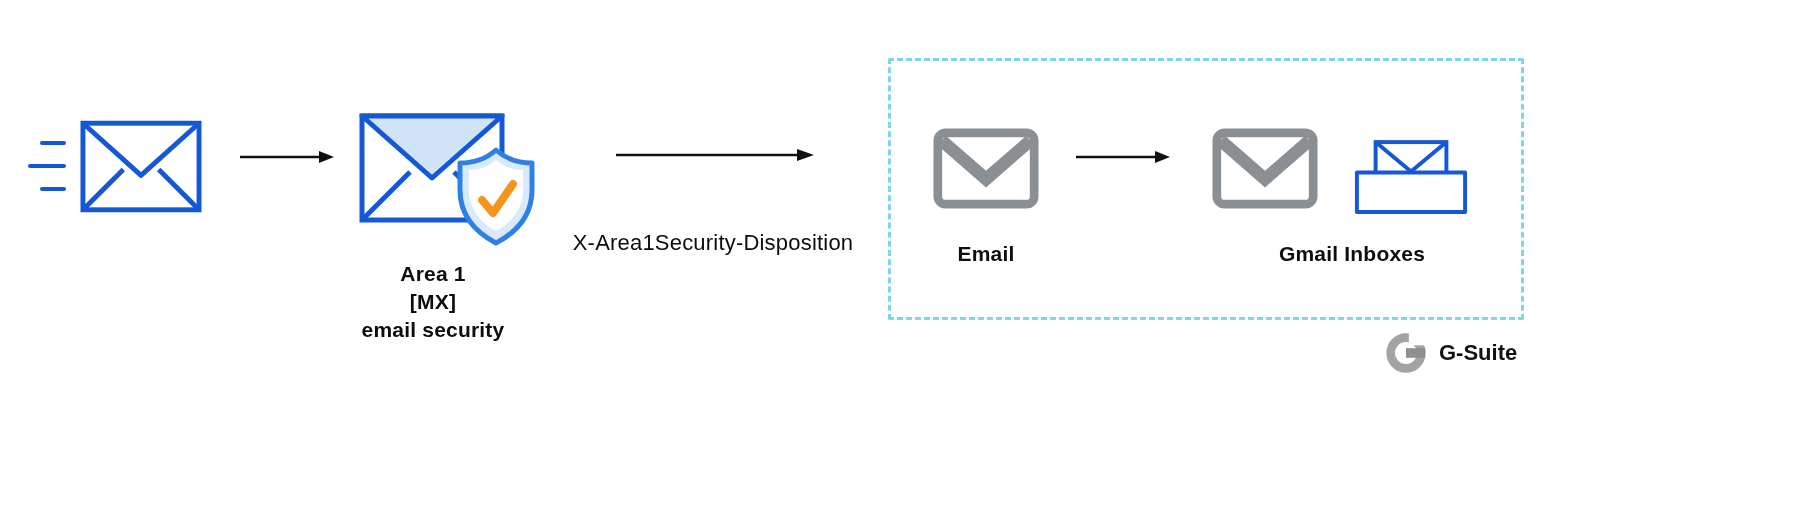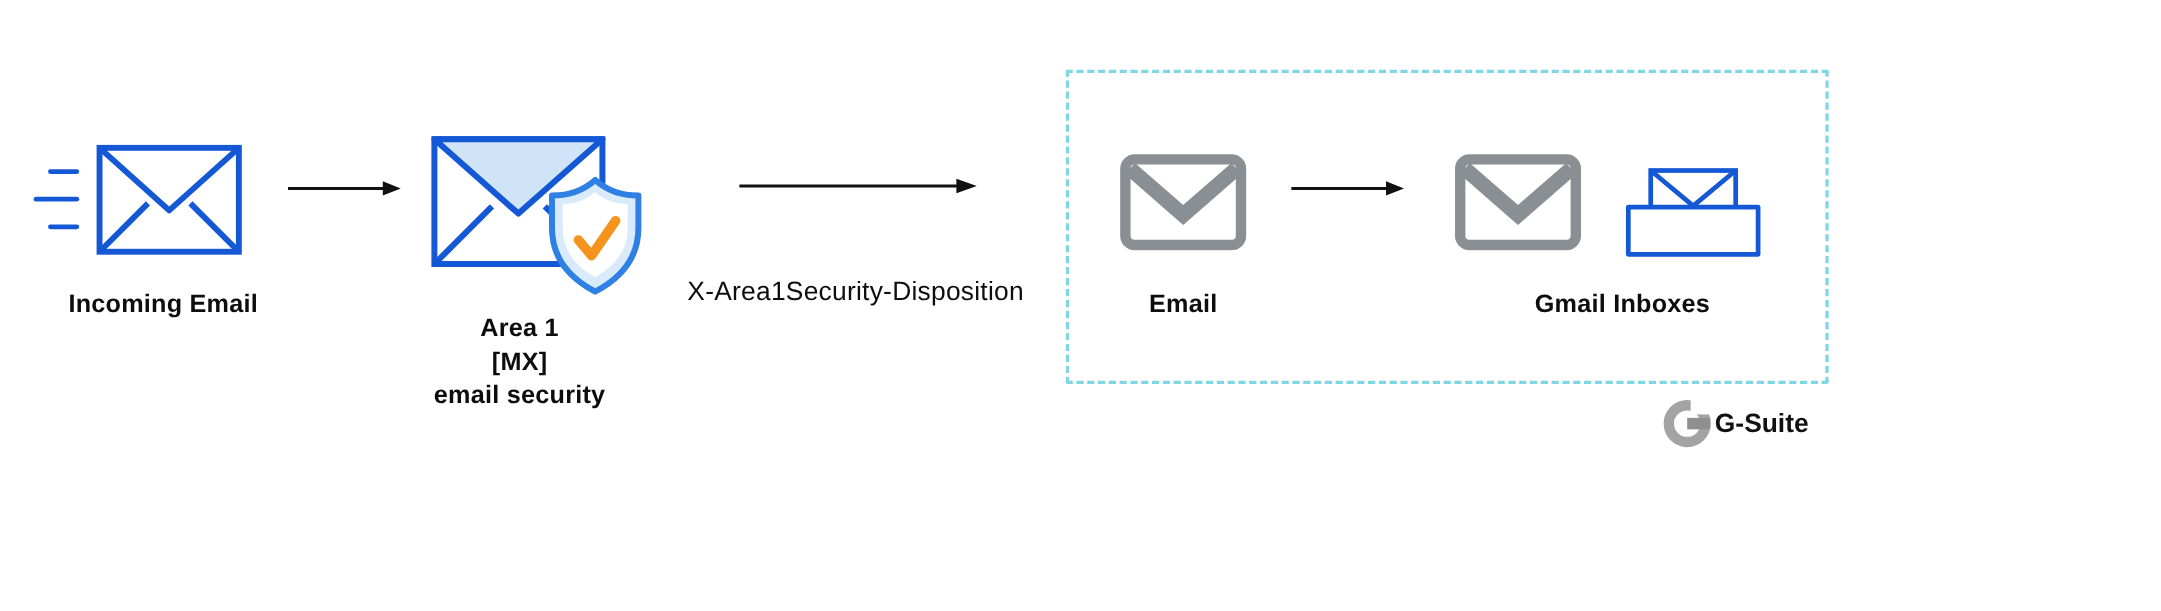--- a/index.html
+++ b/index.html
@@ -62,21 +62,21 @@
     height: 256px;
     border: 3px dashed #7fd6e4;
     border-radius: 2px;
   }
   .footer {
     position: absolute;
     left: 1383px;
     top: 330px;
     display: flex;
     align-items: center;
-    gap: 0;
+    gap: 10px;
   }
   .footer-label {
     font-size: 22px;
     font-weight: 600;
     color: #111111;
   }
 </style>
 </head>
 <body>
 
@@ -87,21 +87,20 @@
   <div class="speed-line" style="left:40px; top:187px; width:26px;"></div>
 
   <div class="abs" style="left:80px; top:120px;">
     <svg width="122" height="93" viewBox="0 0 124 94">
       <rect x="3" y="3" width="118" height="88" fill="#ffffff" stroke="#1558d6" stroke-width="5"></rect>
       <path d="M3,3 L62,56 L121,3" fill="none" stroke="#1558d6" stroke-width="5" stroke-linejoin="round"></path>
       <path d="M3,91 L44,50" fill="none" stroke="#1558d6" stroke-width="5"></path>
       <path d="M121,91 L80,50" fill="none" stroke="#1558d6" stroke-width="5"></path>
     </svg>
   </div>
-  <div class="node-label" style="left:136px; top:242px;">Incoming Email</div>
 
   <div class="abs" style="left:240px; top:147px;">
     <svg width="94" height="20" viewBox="0 0 94 20">
       <line x1="0" y1="10" x2="80" y2="10" stroke="#111111" stroke-width="2.5"></line>
       <polygon points="79,4 94,10 79,16" fill="#111111"></polygon>
     </svg>
   </div>
 
   <div class="abs" style="left:358px; top:112px;">
     <svg width="180" height="136" viewBox="0 0 180 136">

